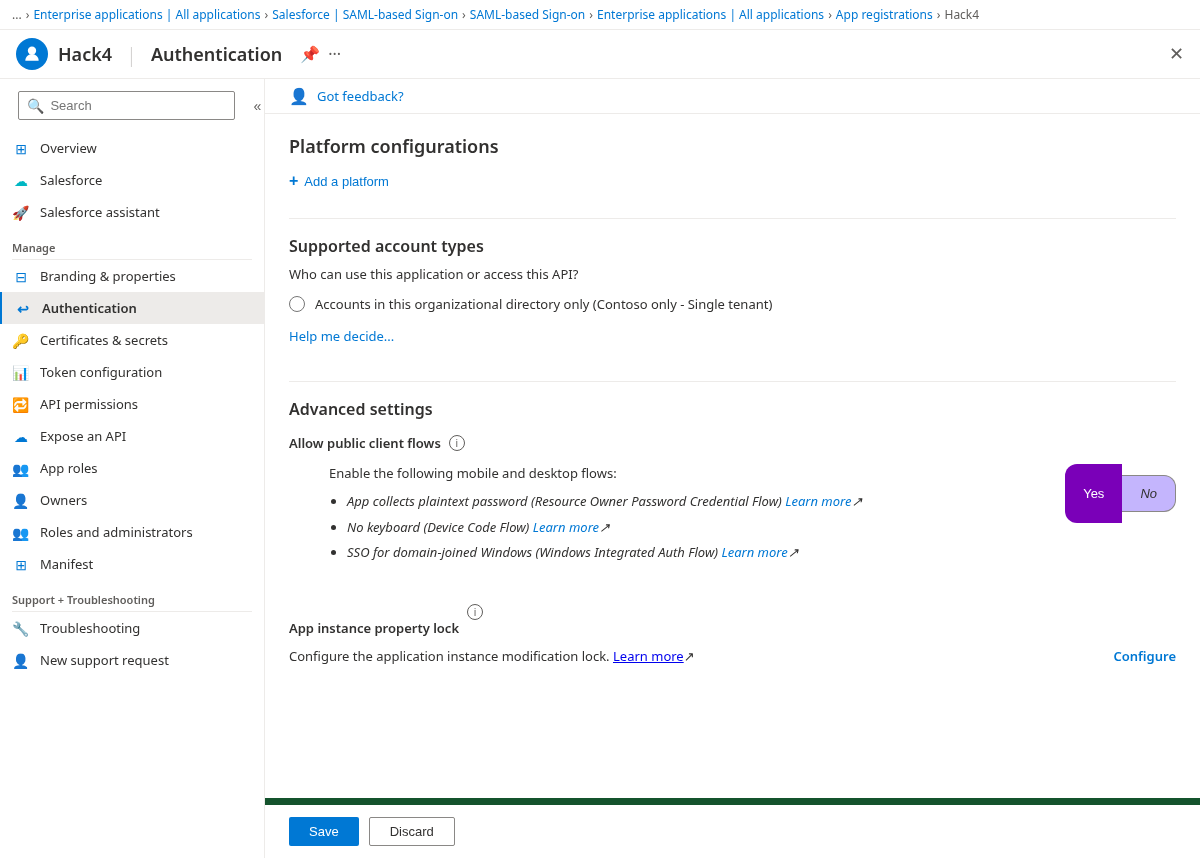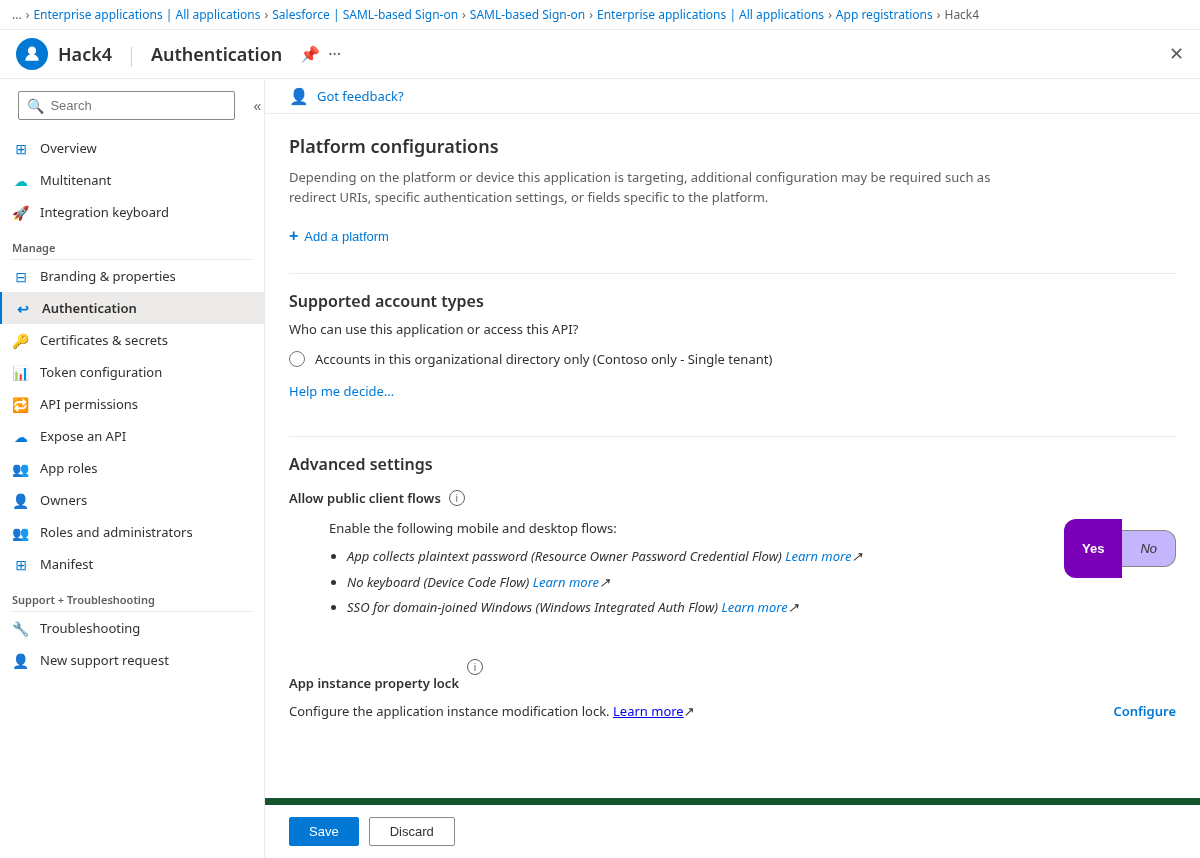--- a/index.html
+++ b/index.html
@@ -65,21 +65,21 @@
 
     .adv-title { font-size: 16px; font-weight: 600; margin-bottom: 14px; margin-top: 4px; }
 
     .allow-public-row { display: flex; align-items: center; gap: 8px; margin-bottom: 12px; }
     .allow-public-label { font-size: 13px; font-weight: 600; }
     .info-icon { width: 16px; height: 16px; border-radius: 50%; border: 1px solid #605e5c; display: inline-flex; align-items: center; justify-content: center; font-size: 10px; color: #605e5c; cursor: help; }
 
     .enable-desc { font-size: 13px; color: #323130; margin-bottom: 10px; }
 
     .toggle-group { display: flex; align-items: center; }
-    .toggle-yes { background: #7a00b8; color: #fff; border: none; padding: 22px 18px; font-size: 13px; border-radius: 12px 0 0 12px; cursor: pointer; font-weight: 700; }
+    .toggle-yes { background: #7a00b8; color: #fff; border: none; padding: 22px 18px; font-size: 13px; border-radius: 12px 0 0 12px; cursor: pointer; font-weight: 400; }
     .toggle-no { background: #c4b5fd; color: #323130; border: 1px solid #8a8886; border-left: none; padding: 10px 18px; font-size: 13px; border-radius: 0 12px 12px 0; cursor: pointer; font-style: italic; }
 
     .enable-flows-row { display: flex; justify-content: space-between; align-items: flex-start; margin-bottom: 14px; }
     .enable-flows-text { flex: 1; margin-left: 40px; }
 
     .bullet-list { margin-left: 18px; margin-top: 6px; }
     .bullet-list li { margin-bottom: 6px; font-size: 13px; line-height: 1.5; font-style: italic; }
     .bullet-list li a { color: #0078d4; text-decoration: none; }
 
     .app-instance-row { display: flex; align-items: center; gap: 8px; margin-top: 18px; margin-bottom: 10px; }
@@ -155,25 +155,25 @@
       </div>
       <button class="collapse-btn">«</button>
     </div>
 
     <div class="nav-item">
       <span class="nav-icon ico-overview">⊞</span>
       <span>Overview</span>
     </div>
     <div class="nav-item">
       <span class="nav-icon ico-quickstart">☁</span>
-      <span>Multitenant</span>
+      <span>Salesforce</span>
     </div>
     <div class="nav-item">
       <span class="nav-icon ico-integration">🚀</span>
-      <span>Integration keyboard</span>
+      <span>Salesforce assistant</span>
     </div>
 
     <div class="nav-section-title">Manage</div>
     <div style="border-top:1px solid #edebe9;margin:0 12px;"></div>
 
     <div class="nav-item">
       <span class="nav-icon ico-branding">⊟</span>
       <span>Branding &amp; properties</span>
     </div>
     <div class="nav-item active">
@@ -229,21 +229,20 @@
   <div class="content">
 
     <div class="feedback-bar">
       <span class="feedback-icon">👤</span>
       <span>Got feedback?</span>
     </div>
 
     <div class="content-inner">
       
       <h2 class="section-title">Platform configurations</h2>
-      <p class="section-desc">Depending on the platform or device this application is targeting, additional configuration may be required such as redirect URIs, specific authentication settings, or fields specific to the platform.</p>
 
       <button class="add-platform-btn">
         <span class="plus">+</span>
         <span>Add a platform</span>
       </button>
 
       <hr class="section-divider">
 
       
       <h2 class="account-types-title">Supported account types</h2>

